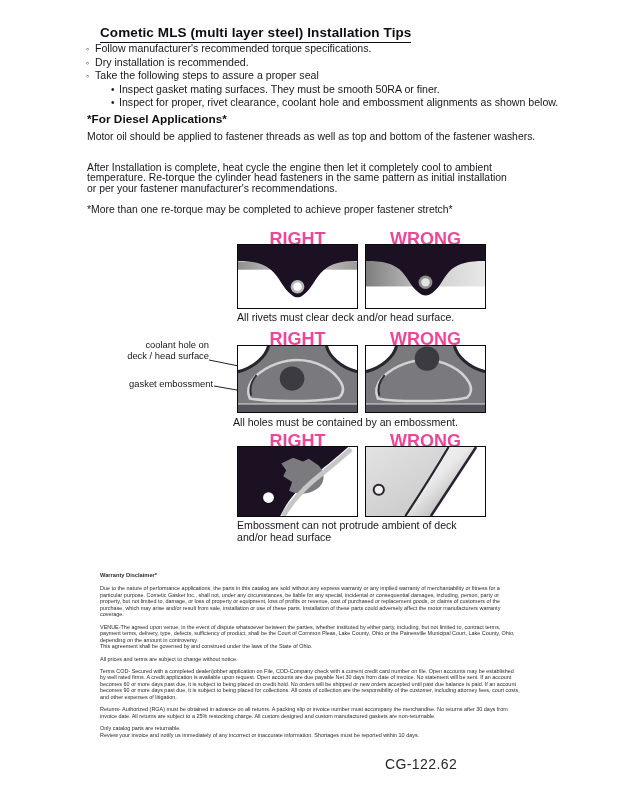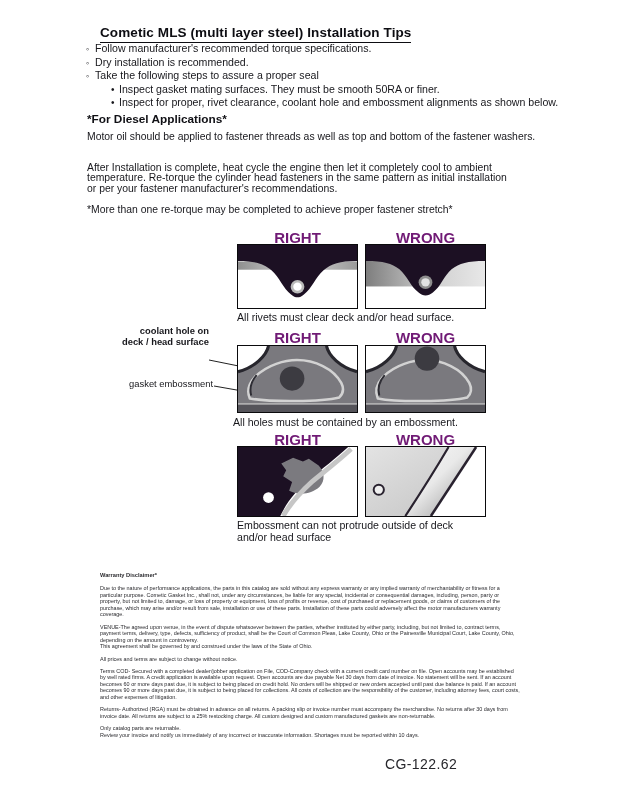--- a/index.html
+++ b/index.html
@@ -13,21 +13,21 @@
   .tips{left:86px;top:42px;font-size:10.6px;line-height:12.6px;color:#17171c;}
   .b-row{display:flex;align-items:baseline;}
   .b-marker{width:9px;font-size:9px;flex:none;}
   .sb-row{display:flex;align-items:baseline;margin-left:25px;}
   .sb-marker{width:8px;font-size:10px;flex:none;}
 
   .diesel-h{left:87px;top:112px;font-size:11.8px;font-weight:bold;color:#101015;}
   .para{left:87px;font-size:10.4px;line-height:10.3px;color:#17171c;}
   .p1{top:131.5px;} .p2{top:163px;} .p3{top:205px;}
 
-  .fig-label{width:121px;text-align:center;font-size:15px;font-weight:bold;color:#701a75;}
+  .fig-label{width:121px;text-align:center;font-size:18px;font-weight:bold;color:#ec4899;}
   .fig-box{width:121px;box-sizing:border-box;border:1.7px solid #0a0a0c;background:#fff;}
   .fig-box svg{display:block;width:100%;height:100%;}
   .caption{font-size:10.6px;color:#17171c;line-height:12px;}
 
   .fig2-side{font-size:9.4px;line-height:10.8px;color:#17171c;text-align:right;}
 
   .disc{left:100px;top:572px;width:420px;font-size:5.45px;line-height:6.45px;color:#2a2a2e;}
   .disc p{margin:0 0 6px 0;}
   .disc .dh{font-weight:bold;margin-bottom:7px;font-size:5.7px;}
 
@@ -110,21 +110,21 @@
       <circle cx="60.5" cy="38.5" r="7" fill="#8e8e8e"></circle>
       <circle cx="60.5" cy="38.5" r="4.3" fill="#e3e3e3"></circle>
     </svg>
   </div>
 
   <div class="abs caption" style="left:237px;top:311px;">All rivets must clear deck and/or head surface.</div>
 
   <div class="abs fig-label" style="left:237px;top:329px;">RIGHT</div>
   <div class="abs fig-label" style="left:365px;top:329px;">WRONG</div>
 
-  <div class="abs fig2-side" style="left:116px;top:326px;width:93px;font-weight:bold;">
+  <div class="abs fig2-side" style="left:116px;top:340px;width:93px;">
     <div>coolant hole on</div>
     <div>deck / head surface</div>
   </div>
   <div class="abs fig2-side" style="left:116px;top:379px;width:97px;">gasket embossment</div>
 
   <svg class="abs" style="left:205px;top:350px;" width="100" height="55">
     <line x1="4" y1="10" x2="88" y2="27" stroke="#222" stroke-width="1"></line>
     <line x1="9" y1="36" x2="60" y2="45" stroke="#222" stroke-width="1"></line>
   </svg>
 
@@ -189,21 +189,21 @@
       <rect x="0" y="0" width="121" height="71" fill="#ffffff"></rect>
       <path d="M0,0 H112 C98,22 82,46 66,71 L0,71 Z" fill="url(#g3b)"></path>
       <path d="M84,0 H112 C98,22 82,46 66,71 L40,71 C55,48 70,24 84,0 Z" fill="url(#g3s)"></path>
       <path d="M84,0 C70,24 55,48 40,71" stroke="#29222f" stroke-width="2.2" fill="none"></path>
       <path d="M112,0 C98,22 82,46 66,71" stroke="#29222f" stroke-width="2.6" fill="none"></path>
       <circle cx="13" cy="44" r="5.2" fill="#efefef" stroke="#29222f" stroke-width="2"></circle>
     </svg>
   </div>
 
   <div class="abs caption" style="left:237px;top:519px;width:230px;">
-    <div>Embossment can not protrude outside of deck</div>
+    <div>Embossment can not protrude ambient of deck</div>
     <div>and/or head surface</div>
   </div>
 
   <div class="abs disc">
     <p class="dh">Warranty Disclaimer*</p>
     <p>Due to the nature of performance applications, the parts in this catalog are sold without any express warranty or any implied warranty of merchantability or fitness for a particular purpose.  Cometic Gasket Inc., shall not, under any circumstances, be liable for any special, incidental or consequential damages, including, person, party or property, but not limited to, damage, or loss of property or equipment, loss of profits or revenue, cost of purchased or replacement goods, or claims of customers of the purchase, which may arise and/or result from sale, installation or use of these parts.  Installation of these parts could adversely affect the motor manufacturers warranty coverage.</p>
     <p style="margin-bottom:0;">VENUE-The agreed upon venue, in the event of dispute whatsoever between the parties, whether instituted by either party, including, but not limited to, contract terms, payment terms, delivery, type, defects, sufficiency of product, shall be the Court of Common Pleas, Lake County, Ohio or the Painesville Municipal Court, Lake County, Ohio, depending on the amount in controversy.</p>
     <p>This agreement shall be governed by and construed under the laws of the State of Ohio.</p>
     <p>All prices and terms are subject to change without notice.</p>
     <p>Terms COD- Secured with a completed dealer/jobber application on File, COD-Company check with a current credit card number on file.  Open accounts may be established by well rated firms.  A credit application is available upon request.  Open accounts are due payable Net 30 days from date of invoice.  No statement will be sent.  If an account becomes 60 or more days past due, it is subject to being placed on credit hold.  No orders will be shipped or new orders accepted until past due balance is paid.  If an account becomes 90 or more days past due, it is subject to being placed for collections.  All costs of collection are the responsibility of the customer, including attorney fees, court costs, and other expenses of litigation.</p>

